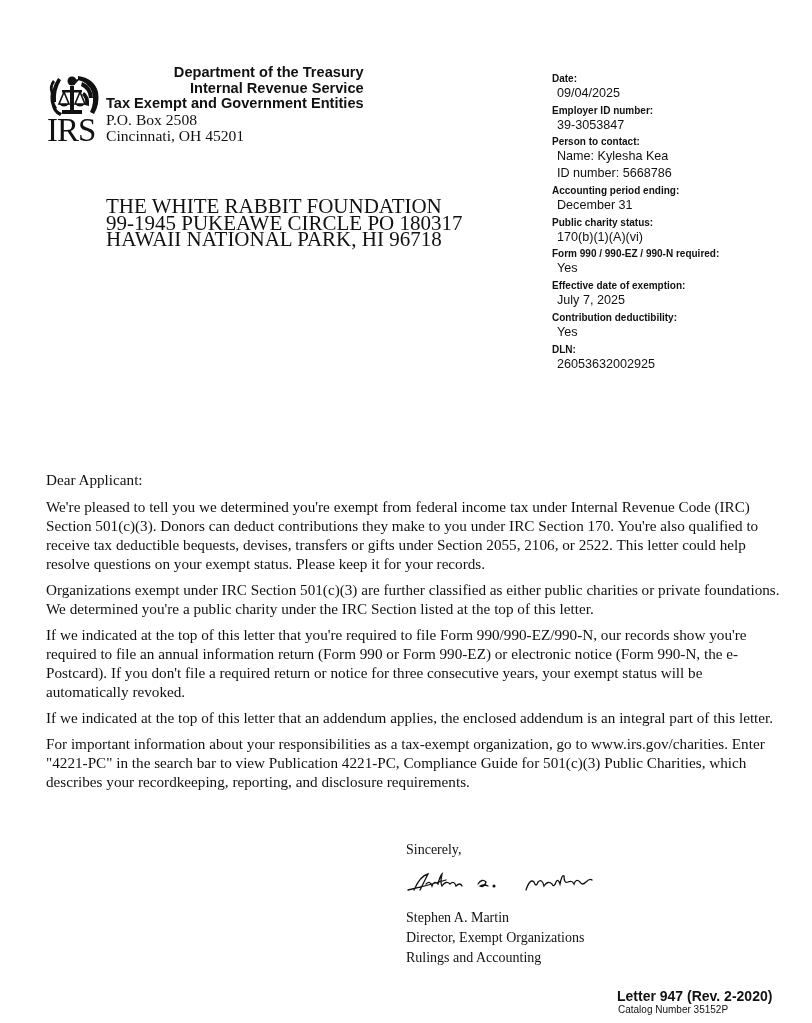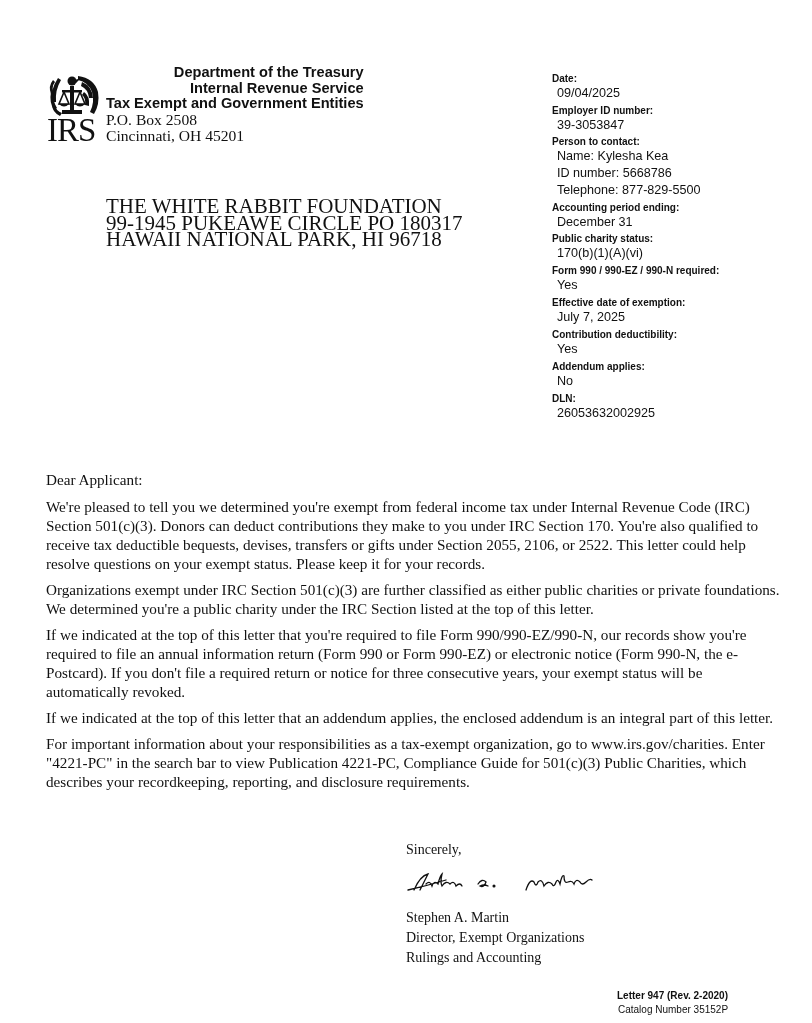--- a/index.html
+++ b/index.html
@@ -17,21 +17,21 @@
   .m-value { font-family: "Liberation Sans", sans-serif; font-size: 12.6px; line-height: 16.9px; padding-left: 5px; }
 
   #body { position: absolute; left: 46px; top: 470px; width: 735px; font-family: "Liberation Serif", serif; font-size: 15.2px; line-height: 19px; }
   #body p { margin: 0 0 7px 0; }
   #body .greet { margin-bottom: 8px; }
 
   #closing { position: absolute; left: 406px; top: 840px; font-family: "Liberation Serif", serif; font-size: 14px; line-height: 20px; }
   #signature { width: 200px; height: 28px; margin: 8px 0 6px 0; }
 
   #footer { position: absolute; left: 617px; top: 989px; font-family: "Liberation Sans", sans-serif; }
-  #footer .f1 { font-weight: bold; font-size: 10px; line-height: 14px; }
+  #footer .f1 { font-weight: bold; font-size: 14px; line-height: 14px; }
   #footer .f2 { font-size: 10px; line-height: 13px; }
 </style>
 </head>
 <body>
 
 <div id="logo">
   <svg width="54" height="76" viewBox="0 0 54 76">
 
     <path d="M4 30 Q2 18 10 6 L13 8 Q7 18 8 30 Z" fill="#111"></path>
     <path d="M3 22 Q0 14 5 8 L7 10 Q3 15 6 22 Z" fill="#111"></path>
@@ -76,45 +76,40 @@
     <div class="m-value">09/04/2025</div>
   </div>
   <div>
     <div class="m-label">Employer ID number:</div>
     <div class="m-value">39-3053847</div>
   </div>
   <div>
     <div class="m-label" style="margin-top:2px;">Person to contact:</div>
     <div class="m-value">Name: Kylesha Kea</div>
     <div class="m-value">ID number: 5668786</div>
-    <div class="m-value">Telephone: 877-829-5500</div>
   </div>
   <div>
     <div class="m-label">Accounting period ending:</div>
     <div class="m-value">December 31</div>
   </div>
   <div>
     <div class="m-label">Public charity status:</div>
     <div class="m-value">170(b)(1)(A)(vi)</div>
   </div>
   <div>
     <div class="m-label">Form 990 / 990-EZ / 990-N required:</div>
     <div class="m-value">Yes</div>
   </div>
   <div>
     <div class="m-label">Effective date of exemption:</div>
     <div class="m-value">July 7, 2025</div>
   </div>
   <div>
     <div class="m-label">Contribution deductibility:</div>
     <div class="m-value">Yes</div>
-  </div>
-  <div>
-    <div class="m-label">Addendum applies:</div>
-    <div class="m-value">No</div>
   </div>
   <div>
     <div class="m-label">DLN:</div>
     <div class="m-value">26053632002925</div>
   </div>
 </div>
 
 <div id="body">
   <p class="greet">Dear Applicant:</p>
   <p>We're pleased to tell you we determined you're exempt from federal income tax under Internal Revenue Code (IRC) Section 501(c)(3). Donors can deduct contributions they make to you under IRC Section 170. You're also qualified to receive tax deductible bequests, devises, transfers or gifts under Section 2055, 2106, or 2522. This letter could help resolve questions on your exempt status. Please keep it for your records.</p>

